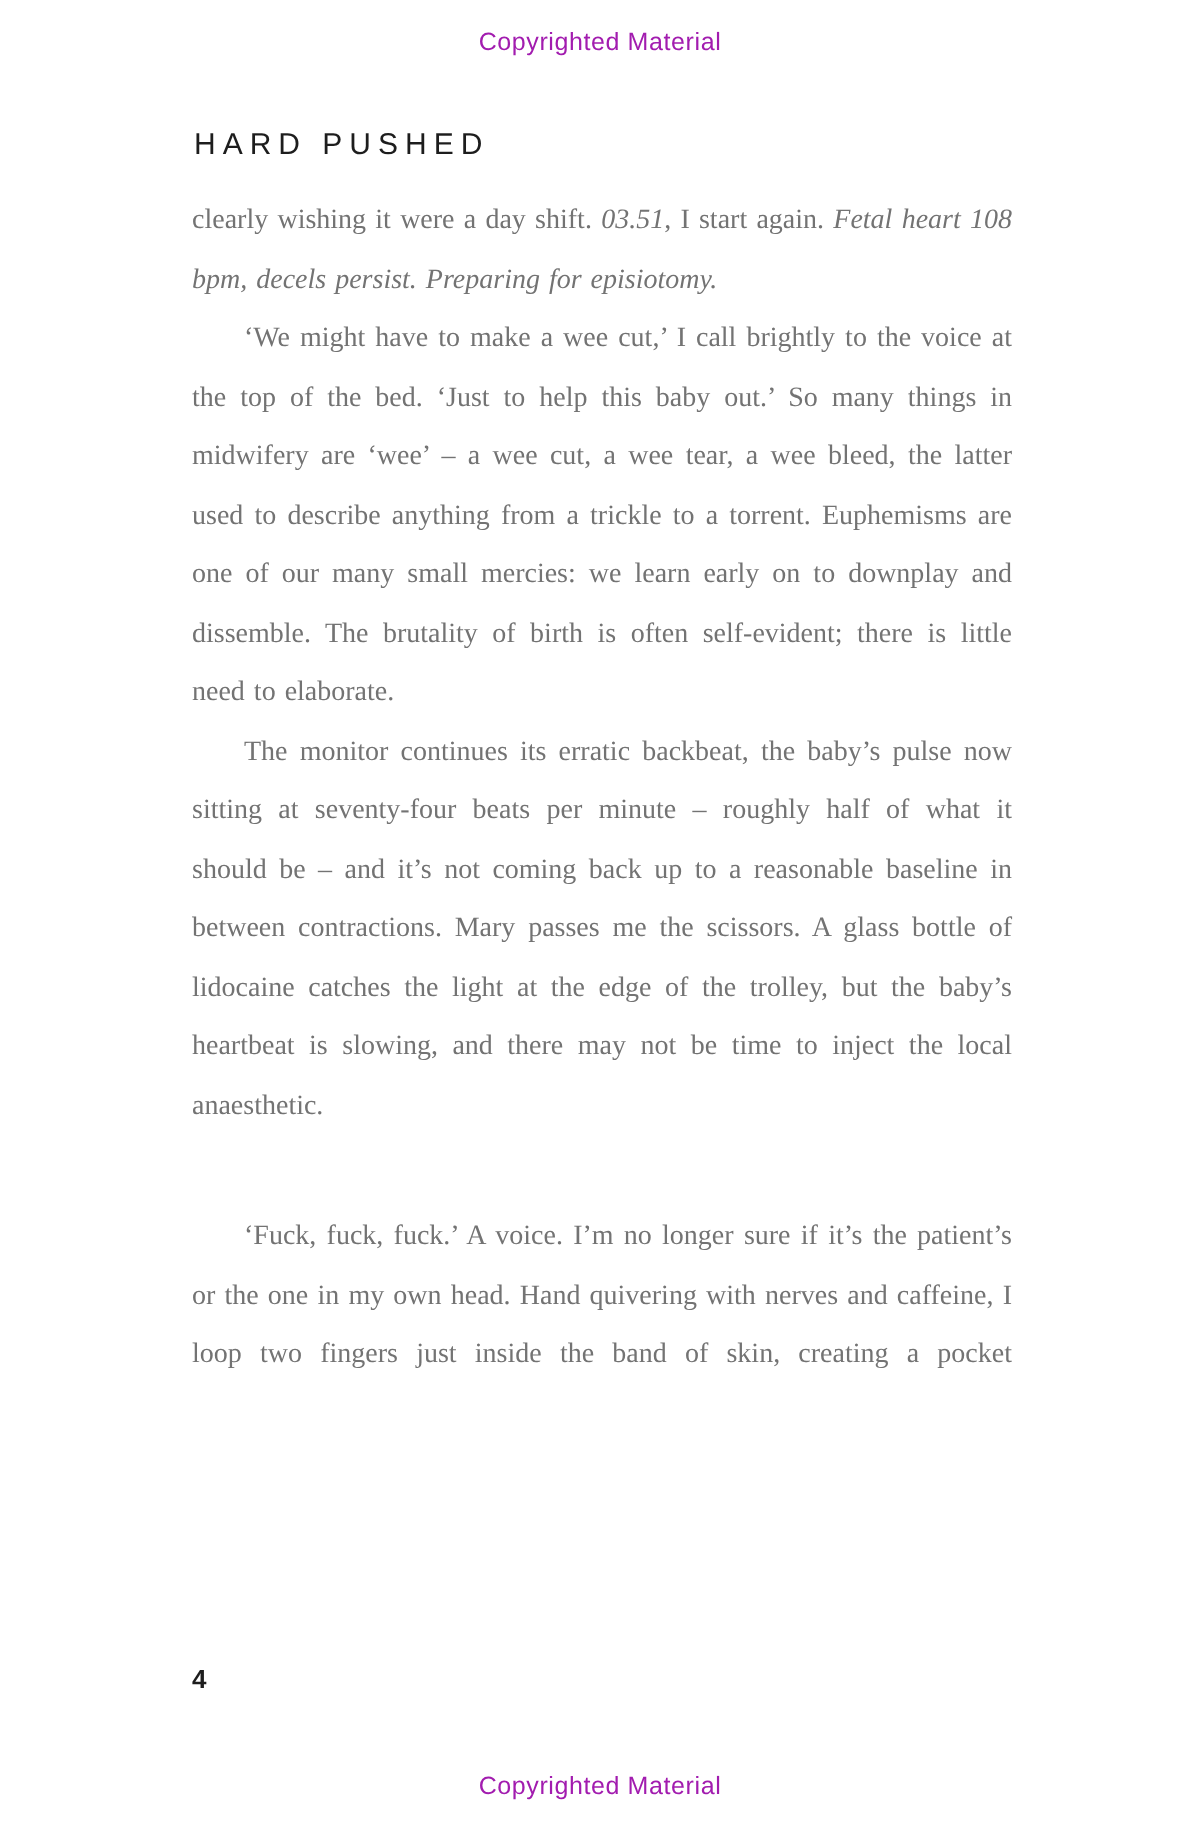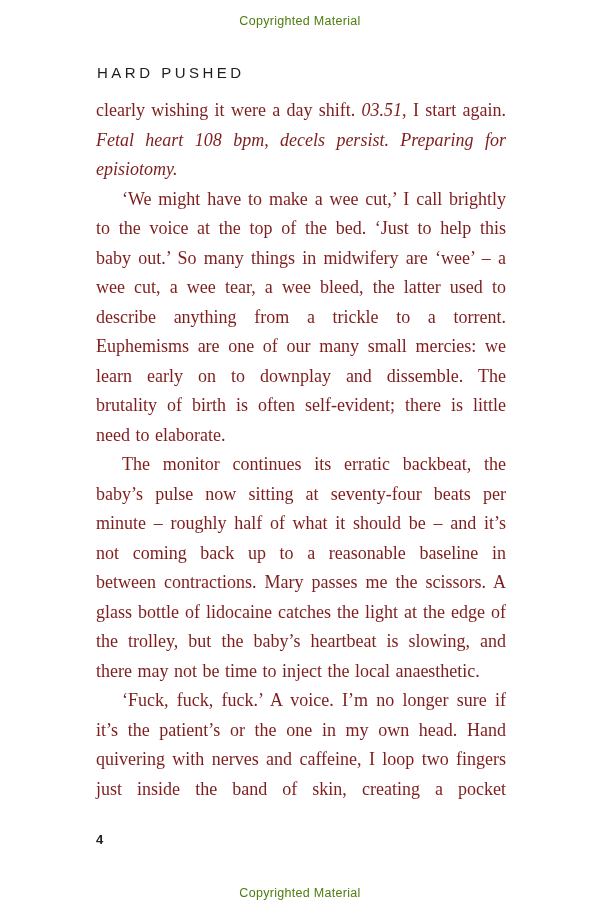--- a/index.html
+++ b/index.html
@@ -17,55 +17,56 @@
     font-family: "Liberation Serif", serif;
   }
   .copyright-notice {
     position: absolute;
     left: 0;
     right: 0;
     text-align: center;
     font-family: "Liberation Sans", sans-serif;
     font-size: 12.5px;
     letter-spacing: 0.3px;
-    color: #4d7c0f;
+    color: #a21caf;
   }
   .copyright-top { top: 14px; }
   .copyright-bottom { top: 886px; }
   .running-header {
     position: absolute;
     top: 64px;
     left: 97px;
     font-family: "Liberation Sans", sans-serif;
     font-size: 15px;
     font-weight: 500;
     letter-spacing: 3.5px;
     color: #1d1d1d;
   }
   .body-text {
     position: absolute;
     top: 96px;
     left: 96px;
     width: 410px;
-    font-size: 18px;
+    font-size: 14px;
     line-height: 29.5px;
-    color: #7f1d1d;
+    color: #737373;
     text-align: justify;
     word-spacing: 1px;
     font-family: Liberation Serif, serif;
   }
   .para {
     margin: 0;
     padding: 0;
   }
   .para.indent {
     text-indent: 26px;
   }
   .para.justify-last {
     text-align-last: justify;
+    margin-top: 36px;
   }
   .em {
     font-style: italic;
   }
   .page-number {
     position: absolute;
     top: 832px;
     left: 96px;
     font-family: "Liberation Sans", sans-serif;
     font-size: 13px;

